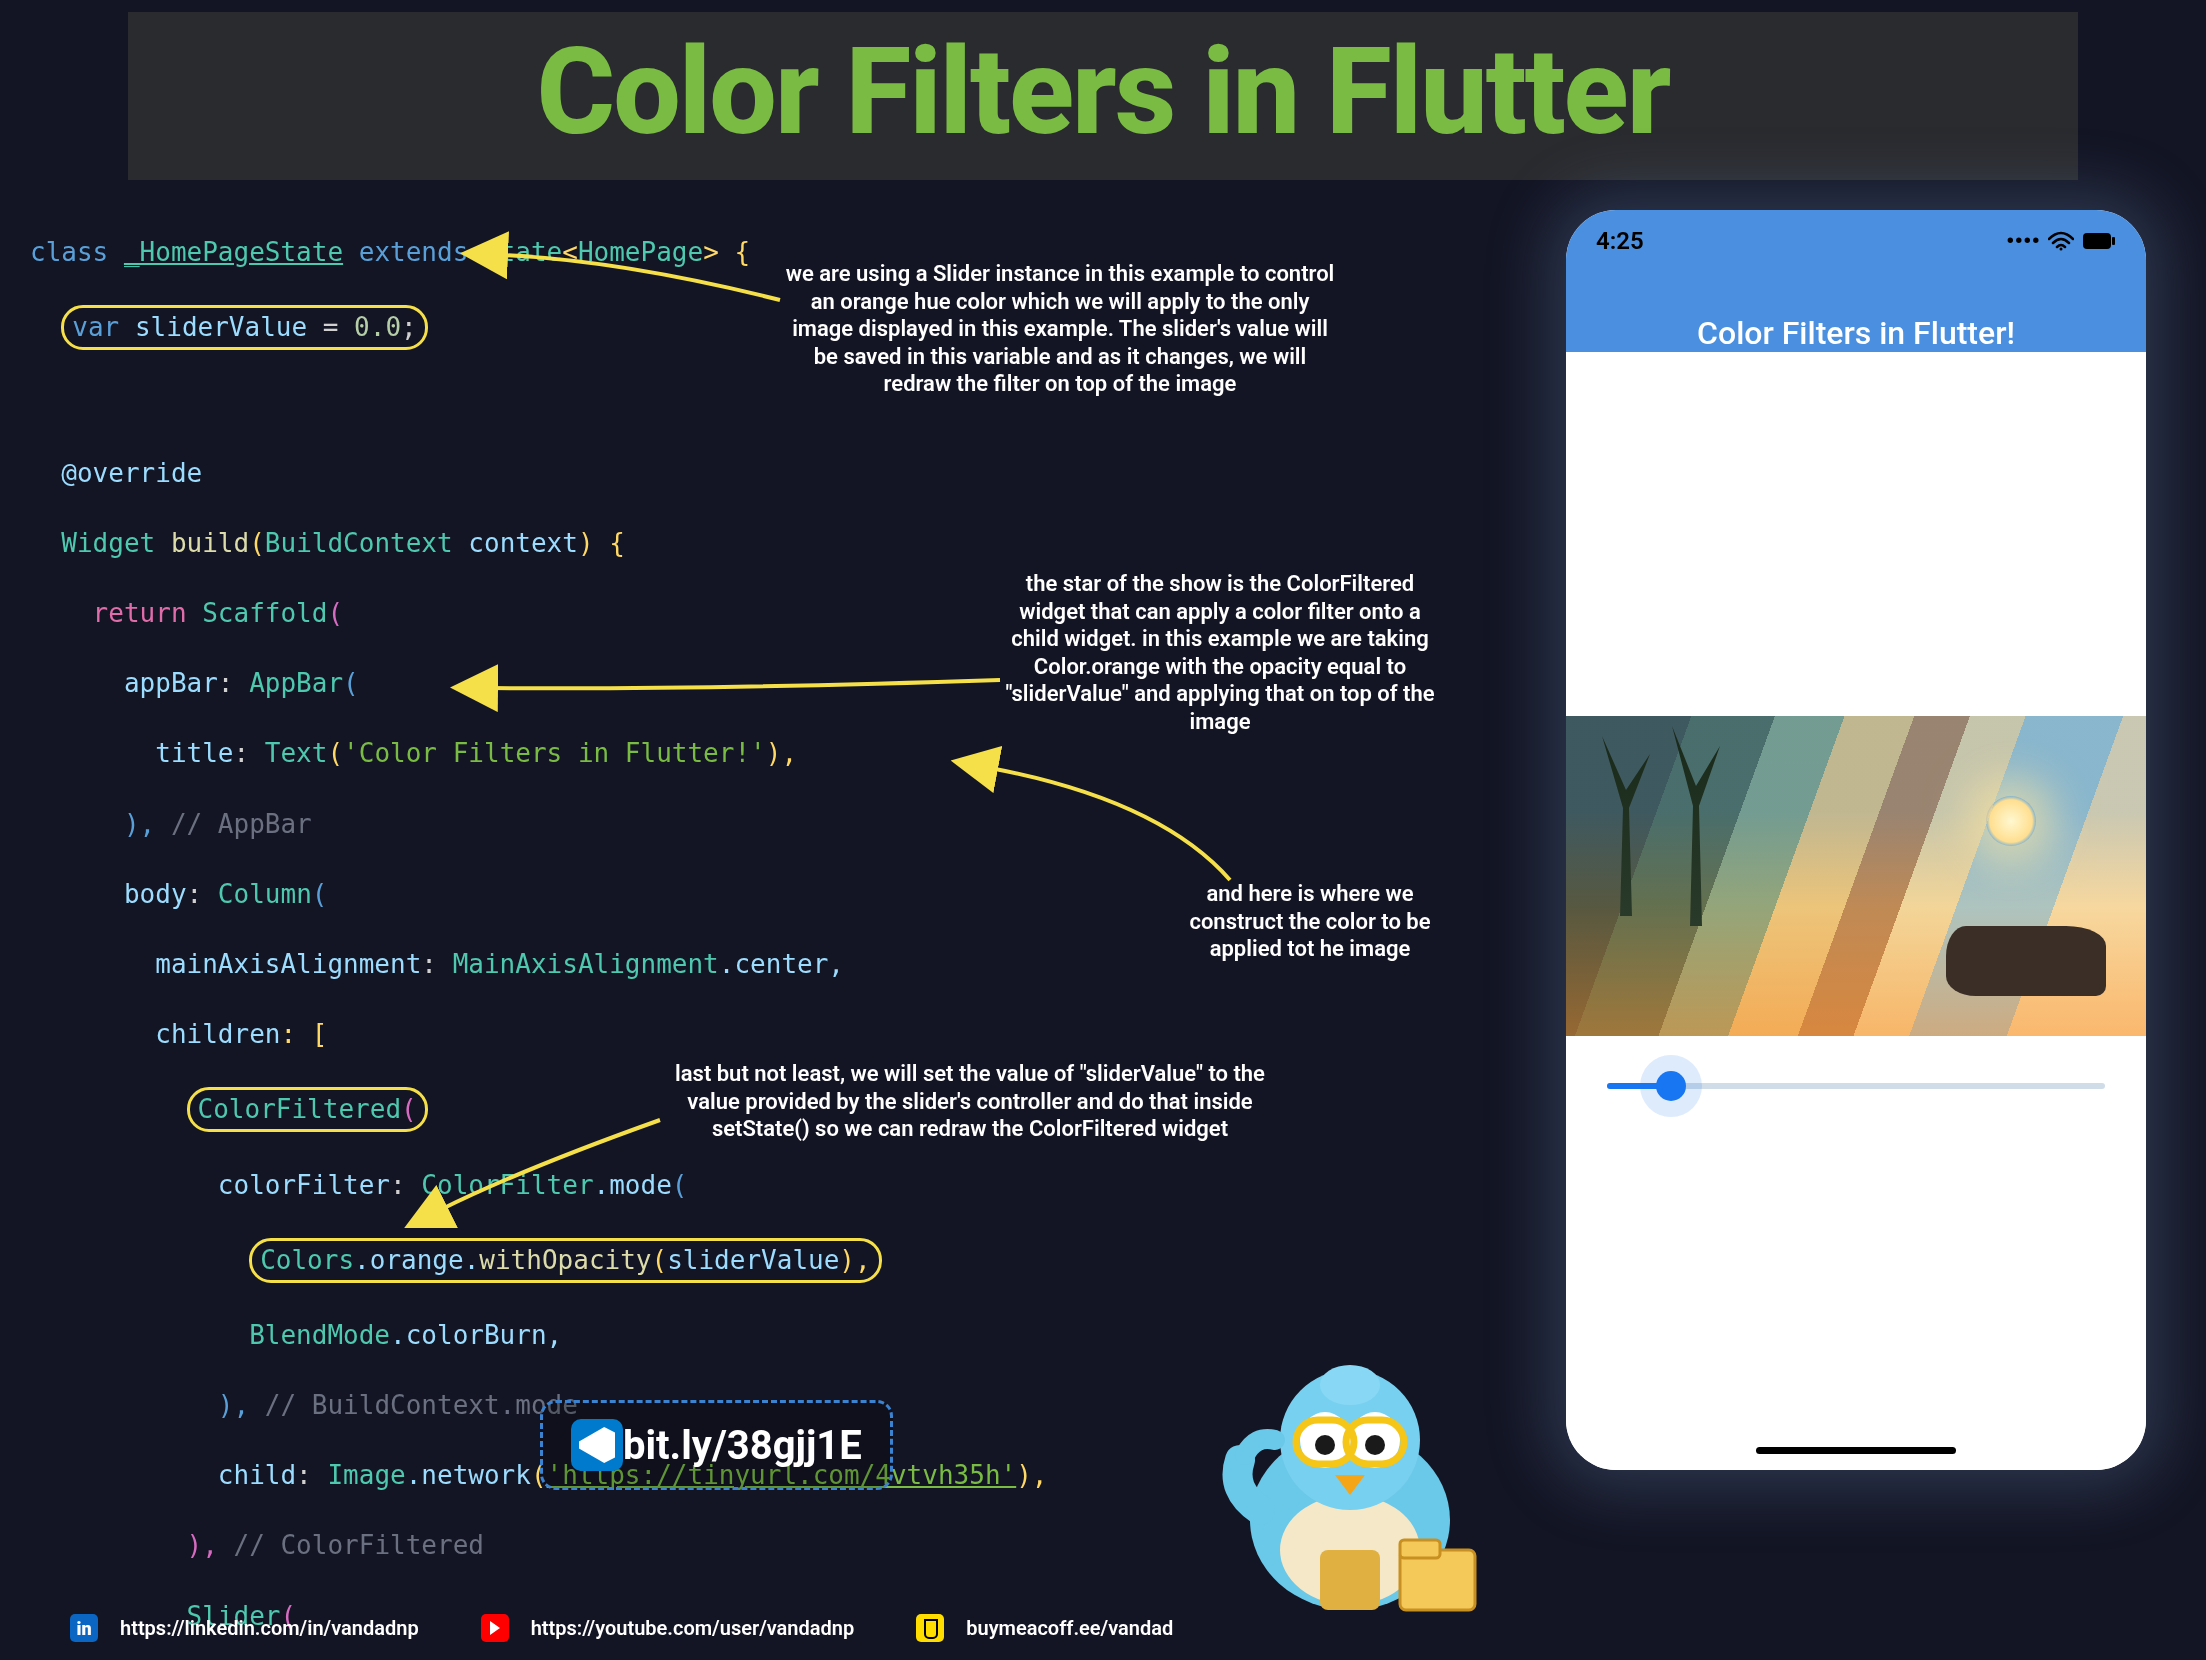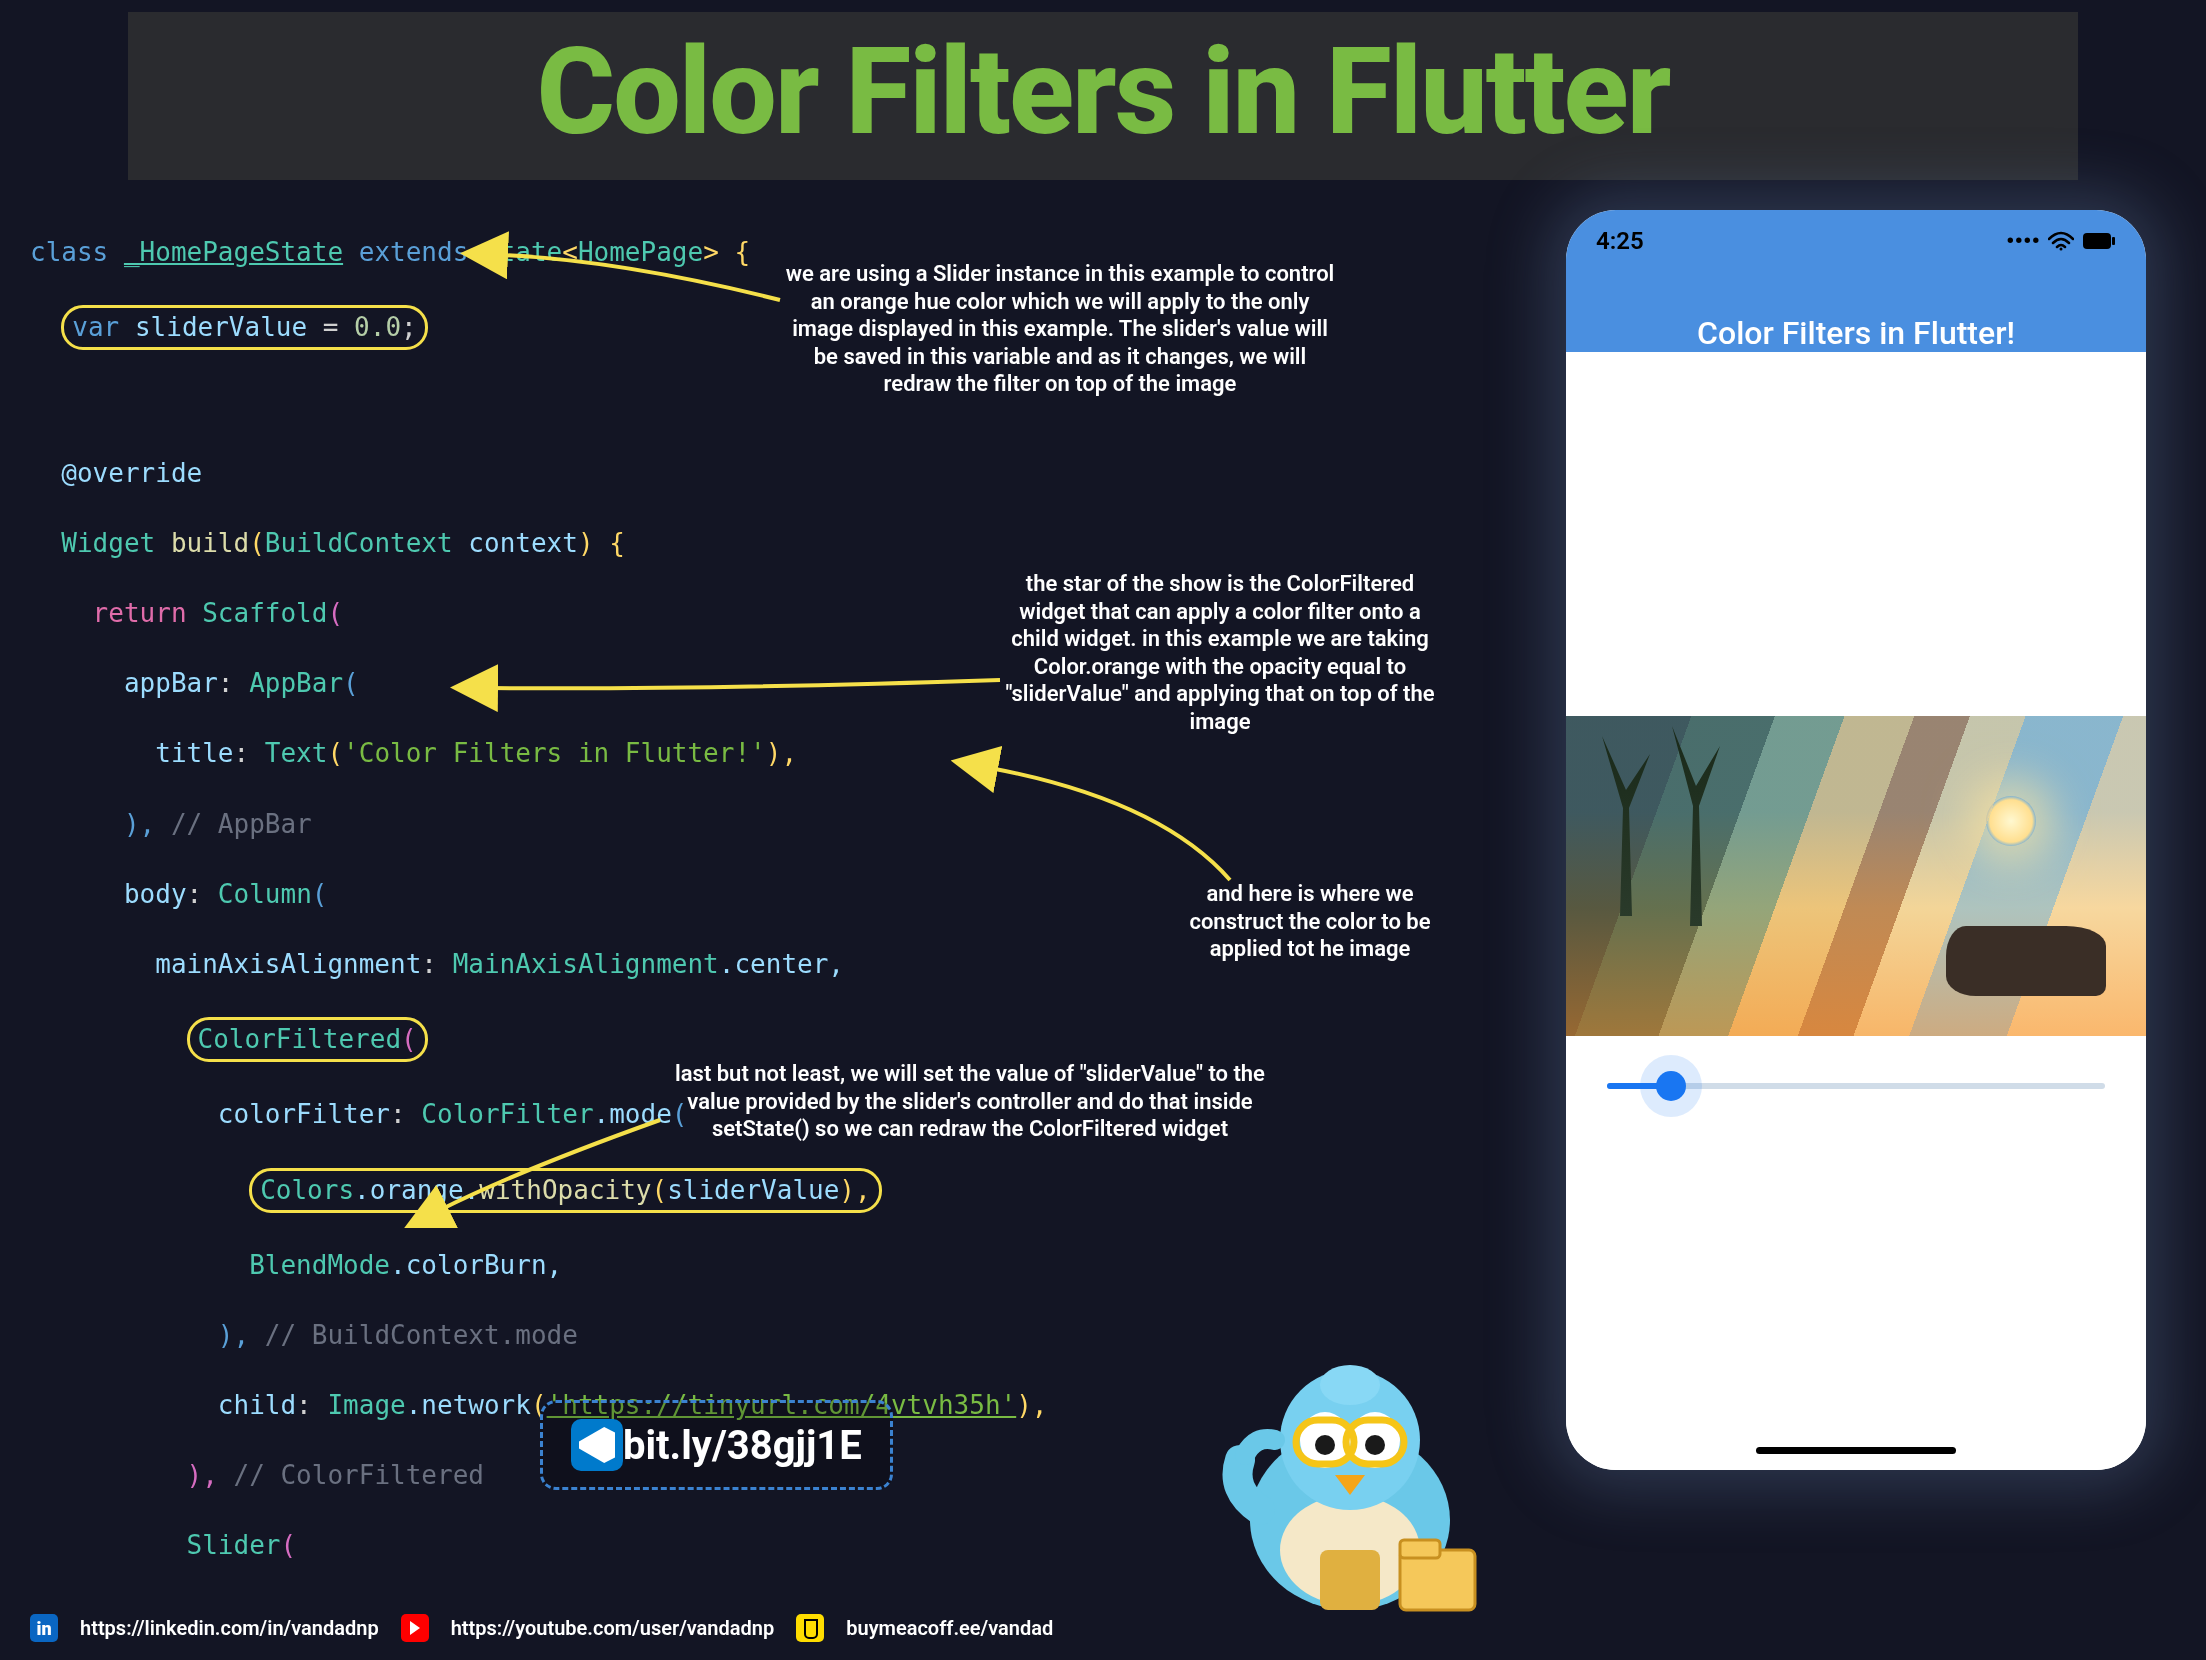--- a/index.html
+++ b/index.html
@@ -180,21 +180,21 @@
     position:absolute; bottom:16px; left:50%;
     width:200px; height:7px; background:#000;
     border-radius:4px; transform: translateX(-50%);
   }
   .footer {
     position:absolute;
     left:30px; bottom:18px;
     display:flex; align-items:center; gap:22px;
     color:#fff; font-weight:600; font-size:20px;
   }
-  .f-icon { width:28px;height:28px; display:inline-flex;align-items:center;justify-content:center;border-radius:5px;}
+  .f-icon { width:28px;height:28px; display:inline-flex;align-items:center;justify-content:center;border-radius:5px;margin-left:40px;}
   .li { background:#0a66c2; color:#fff; font-size:18px; font-weight:900;}
   .yt { background:#ff0000; position:relative;}
   .yt::after{content:"";position:absolute;left:9px;top:7px;border-left:10px solid #fff;border-top:7px solid transparent;border-bottom:7px solid transparent;}
   .bmc { background:#ffdd00; position:relative;}
   .bmc::after{content:"";position:absolute;left:8px;top:5px;width:10px;height:16px;border:2px solid #000;border-radius:0 0 5px 5px;}
   .code-area .l { display:block; }
 </style>
 </head>
 <body>
 
@@ -209,20 +209,21 @@
 <span class="l">  <span class="hl"><span class="kw-class">var</span><span class="kw-lblue"> sliderValue </span><span>= </span><span class="kw-num">0.0</span><span>;</span></span></span>
 <span class="l"> </span>
 <span class="l"><span class="kw-lblue">  @override</span></span>
 <span class="l"><span class="kw-teal">  Widget </span><span class="kw-yellow">build</span><span class="kw-br">(</span><span class="kw-teal">BuildContext</span><span class="kw-lblue"> context</span><span class="kw-br">) {</span></span>
 <span class="l"><span class="kw-pink">    return </span><span class="kw-teal">Scaffold</span><span class="kw-br2">(</span></span>
 <span class="l"><span class="kw-lblue">      appBar</span><span>: </span><span class="kw-teal">AppBar</span><span class="kw-br3">(</span></span>
 <span class="l"><span class="kw-lblue">        title</span><span>: </span><span class="kw-teal">Text</span><span class="kw-br">(</span><span class="kw-str">'Color Filters in Flutter!'</span><span class="kw-br">),</span></span>
 <span class="l"><span class="kw-br3">      ), </span><span class="kw-dim">// AppBar</span></span>
 <span class="l"><span class="kw-lblue">      body</span><span>: </span><span class="kw-teal">Column</span><span class="kw-br3">(</span></span>
 <span class="l"><span class="kw-lblue">        mainAxisAlignment</span><span>: </span><span class="kw-teal">MainAxisAlignment</span><span class="kw-lblue">.center,</span></span>
+<span class="l"><span class="kw-lblue">        children</span><span class="kw-br">: [</span></span>
 <span class="l">          <span class="hl"><span class="kw-teal">ColorFiltered</span><span class="kw-br2">(</span></span></span>
 <span class="l"><span class="kw-lblue">            colorFilter</span><span>: </span><span class="kw-teal">ColorFilter</span><span class="kw-lblue">.mode</span><span class="kw-br3">(</span></span>
 <span class="l">              <span class="hl"><span class="kw-teal">Colors</span><span class="kw-lblue">.orange.</span><span class="kw-yellow">withOpacity</span><span class="kw-br">(</span><span class="kw-lblue">sliderValue</span><span class="kw-br">),</span></span></span>
 <span class="l"><span class="kw-teal">              BlendMode</span><span class="kw-lblue">.colorBurn,</span></span>
 <span class="l"><span class="kw-br3">            ), </span><span class="kw-dim">// BuildContext.mode</span></span>
 <span class="l"><span class="kw-lblue">            child</span><span>: </span><span class="kw-teal">Image</span><span class="kw-lblue">.network</span><span class="kw-br">(</span><span class="kw-str" style="text-decoration:underline">'https://tinyurl.com/4vtvh35h'</span><span class="kw-br">),</span></span>
 <span class="l"><span class="kw-br2">          ), </span><span class="kw-dim">// ColorFiltered</span></span>
 <span class="l"><span class="kw-teal">          Slider</span><span class="kw-br2">(</span></span>
 
 

